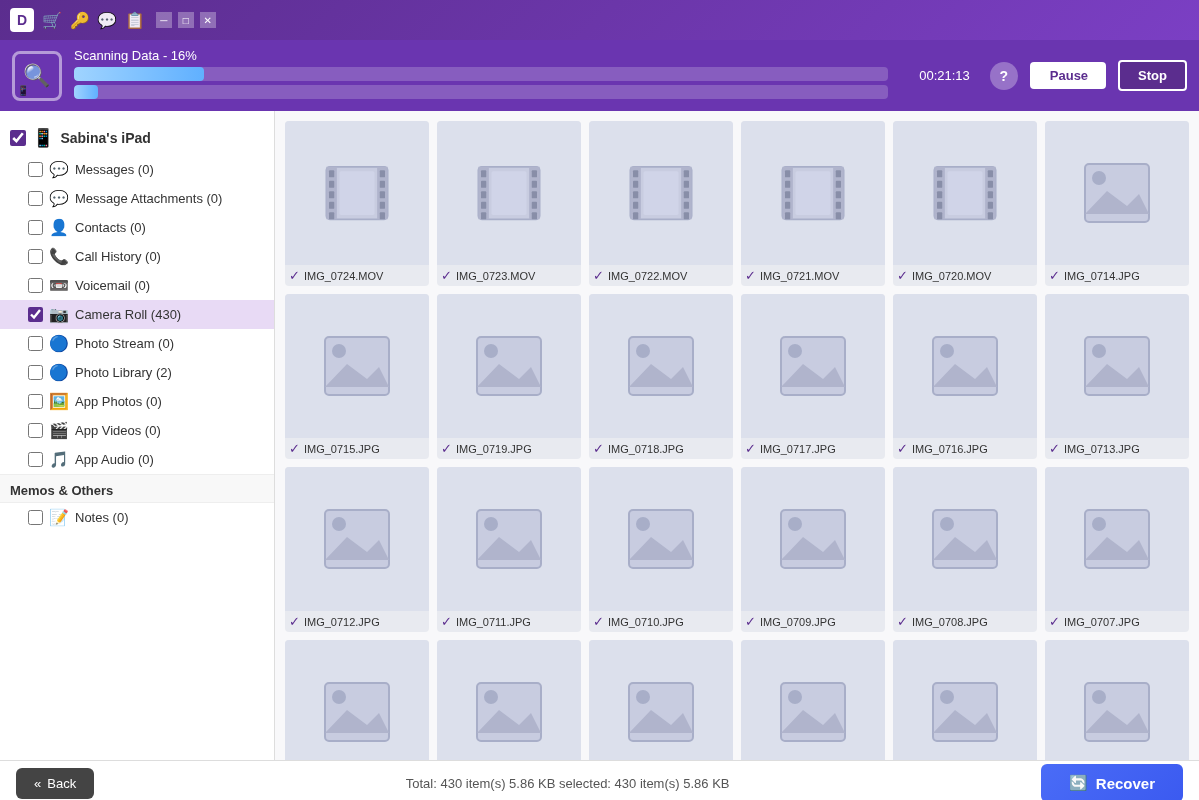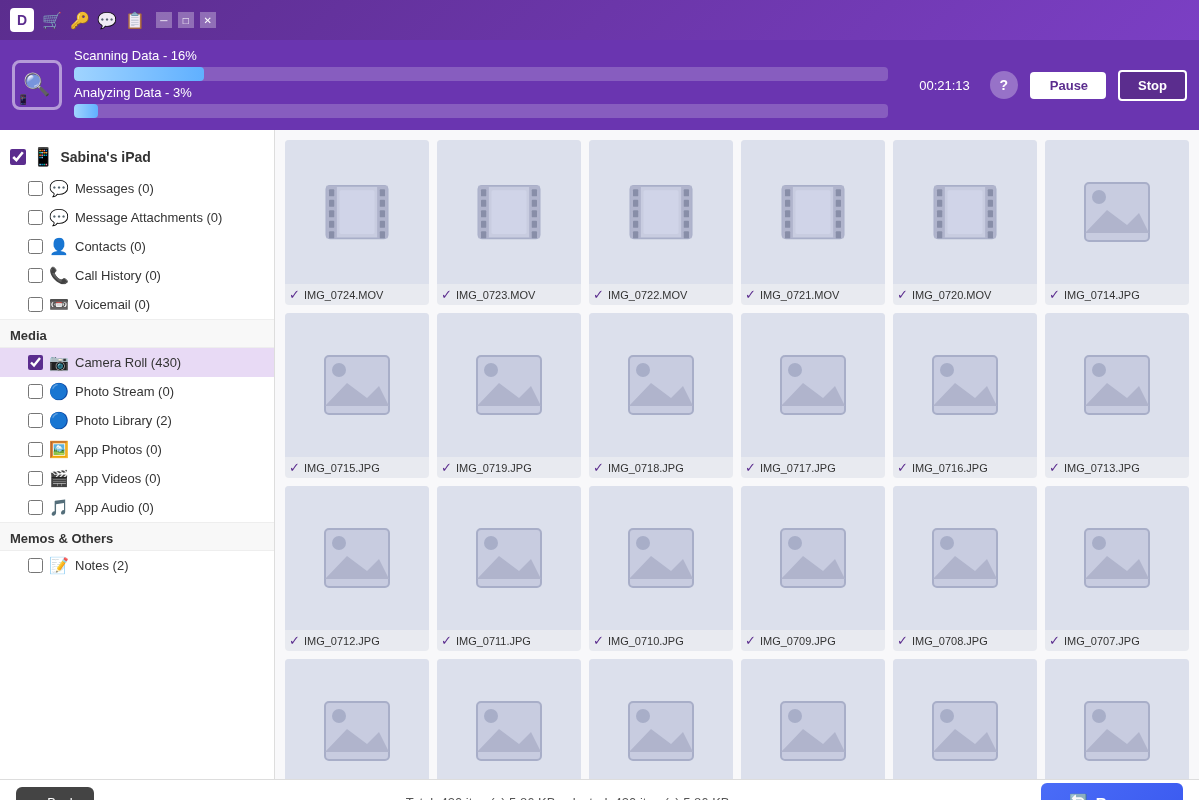--- a/index.html
+++ b/index.html
@@ -243,21 +243,20 @@
 <div class="scan-bar">
   <div class="scan-icon">
     <span style="font-size:22px;">🔍</span>
     <span style="position:absolute;bottom:2px;left:2px;font-size:10px;color:rgba(255,255,255,0.7);">📱</span>
   </div>
   <div class="scan-progress-area">
     <div class="scan-label">Scanning Data - 16%</div>
     <div class="progress-bar-container">
       <div class="progress-bar-fill" style="width:16%"></div>
     </div>
-    <div class="scan-label">Analyzing Data - 3%</div>
     <div class="progress-bar-container">
       <div class="progress-bar-fill" style="width:3%"></div>
     </div>
   </div>
   <div class="scan-time" style="color:white;font-size:13px;min-width:70px;text-align:right;margin-right:8px;">00:21:13</div>
   <button class="help-btn">?</button>
   <button class="pause-btn">Pause</button>
   <button class="stop-btn">Stop</button>
 </div>
 
@@ -290,21 +289,20 @@
       <input type="checkbox" class="item-checkbox" style="">
       <span class="item-icon icon-green">📞</span>
       <span class="item-label">Call History (0)</span>
     </div>
     <div class="sidebar-item">
       <input type="checkbox" class="item-checkbox" style="">
       <span class="item-icon">📼</span>
       <span class="item-label">Voicemail (0)</span>
     </div>
 
-    <div class="section-header">Media</div>
     <div class="sidebar-item active">
       <input type="checkbox" class="item-checkbox" checked="" style="">
       <span class="item-icon icon-blue">📷</span>
       <span class="item-label">Camera Roll (430)</span>
     </div>
     <div class="sidebar-item">
       <input type="checkbox" class="item-checkbox" style="">
       <span class="item-icon icon-red">🔵</span>
       <span class="item-label">Photo Stream (0)</span>
     </div>
@@ -326,21 +324,21 @@
     <div class="sidebar-item">
       <input type="checkbox" class="item-checkbox" style="">
       <span class="item-icon">🎵</span>
       <span class="item-label">App Audio (0)</span>
     </div>
 
     <div class="section-header">Memos &amp; Others</div>
     <div class="sidebar-item">
       <input type="checkbox" class="item-checkbox" style="">
       <span class="item-icon icon-orange">📝</span>
-      <span class="item-label">Notes (2)</span>
+      <span class="item-label">Notes (0)</span>
     </div>
   </div>
 
   <div class="content-area">
     <div class="photo-grid" id="photo-grid">
         <div class="photo-item">
         <div class="photo-thumb">
           <svg class="film-strip" viewBox="0 0 80 80" fill="none" xmlns="http://www.w3.org/2000/svg">
             <rect x="5" y="10" width="70" height="60" rx="4" fill="#c8cce0" stroke="#a8aec8" stroke-width="2"></rect>
             <rect x="5" y="10" width="12" height="60" fill="#b0b4cc"></rect>

